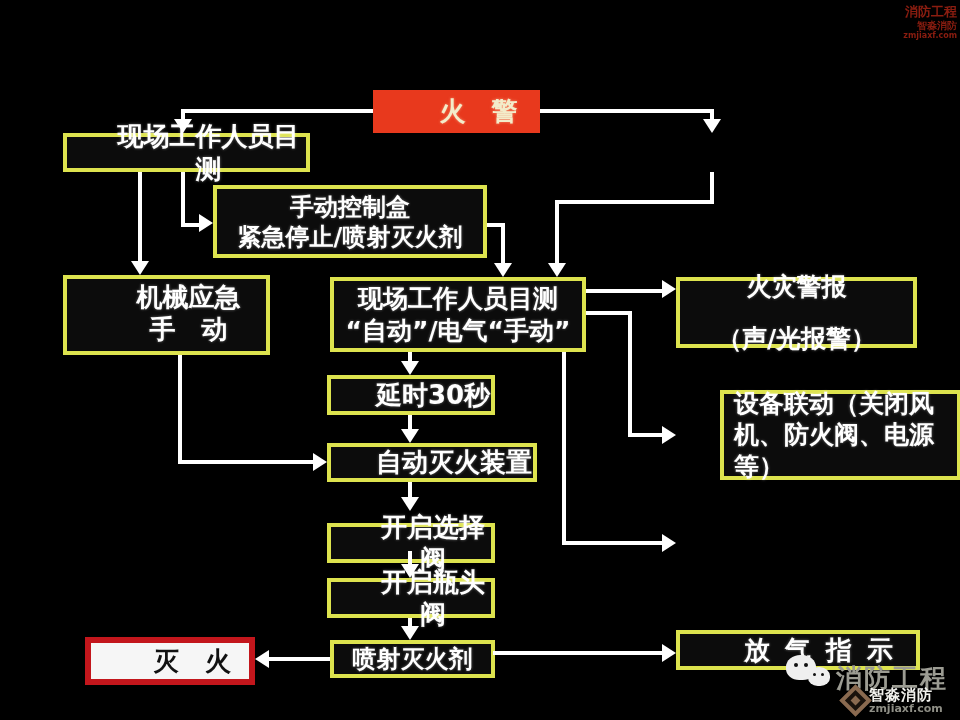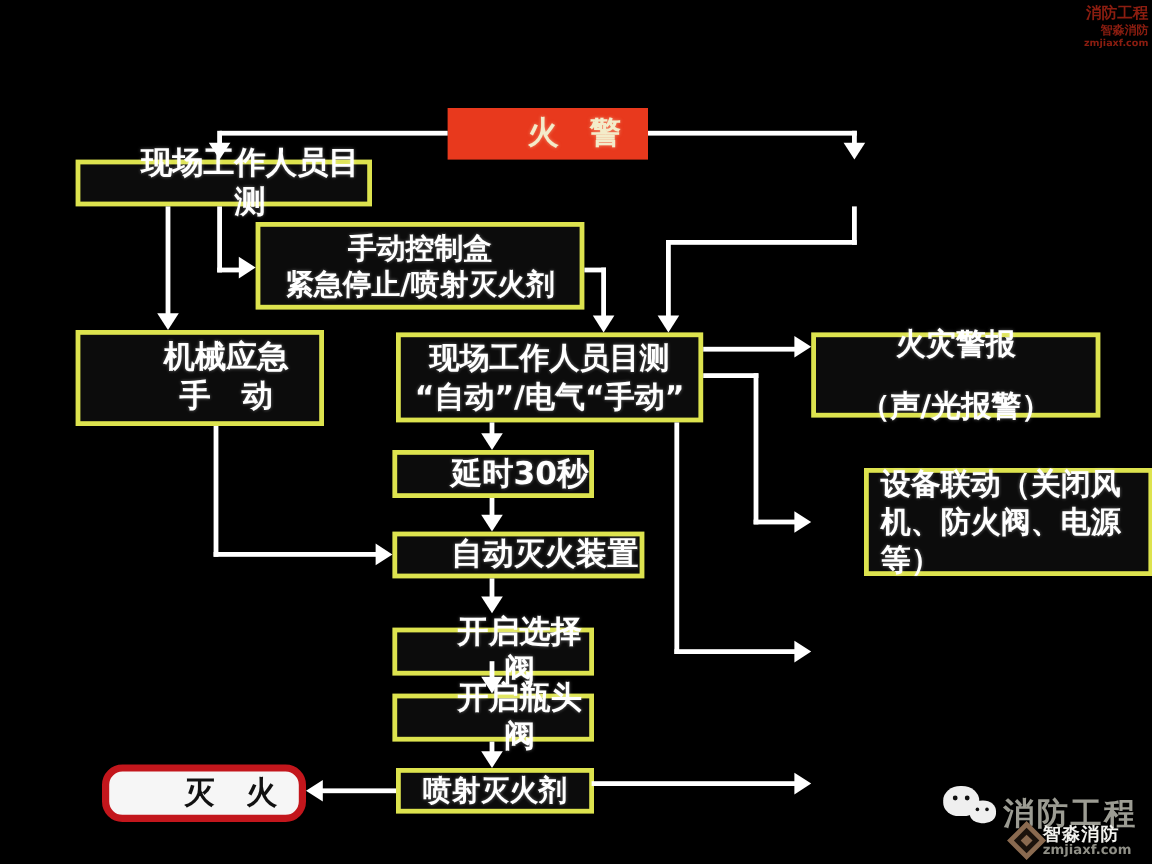--- a/index.html
+++ b/index.html
@@ -89,22 +89,23 @@
 
   <div class="node fs26" style="left:327px;top:443px;width:210px;height:39px;">自动灭火装置</div>
 
   <div class="node fs26" style="left:327px;top:511px;width:168px;height:40px;margin-top:12px;">开启选择阀</div>
 
 
   <div class="node fs26" style="left:327px;top:578px;width:168px;height:40px;">开启瓶头阀</div>
 
   <div class="node fs24" style="left:330px;top:640px;width:165px;height:38px;">喷射灭火剂</div>
 
-  <div class="node extinguish fs26" style="left:85px;top:637px;width:170px;height:48px;border-radius:17px;">灭　火</div>
+  <div class="node extinguish fs26" style="left:85px;top:637px;width:170px;height:48px;">灭　火</div>
 
+  <div class="node fs26" style="left:676px;top:630px;width:244px;height:40px;letter-spacing:3px;">放 气 指 示</div>
 
   <div class="line" style="left:183px;top:109px;width:190px;height:4px;"></div>
   <div class="line" style="left:181px;top:109px;width:4px;height:12px;"></div>
   <div class="arrow down" style="left:174px;top:119px;"></div>
 
   <div class="line" style="left:540px;top:109px;width:174px;height:4px;"></div>
   <div class="line" style="left:710px;top:109px;width:4px;height:12px;"></div>
   <div class="arrow down" style="left:703px;top:119px;"></div>
 
   <div class="line" style="left:138px;top:172px;width:4px;height:90px;"></div>

